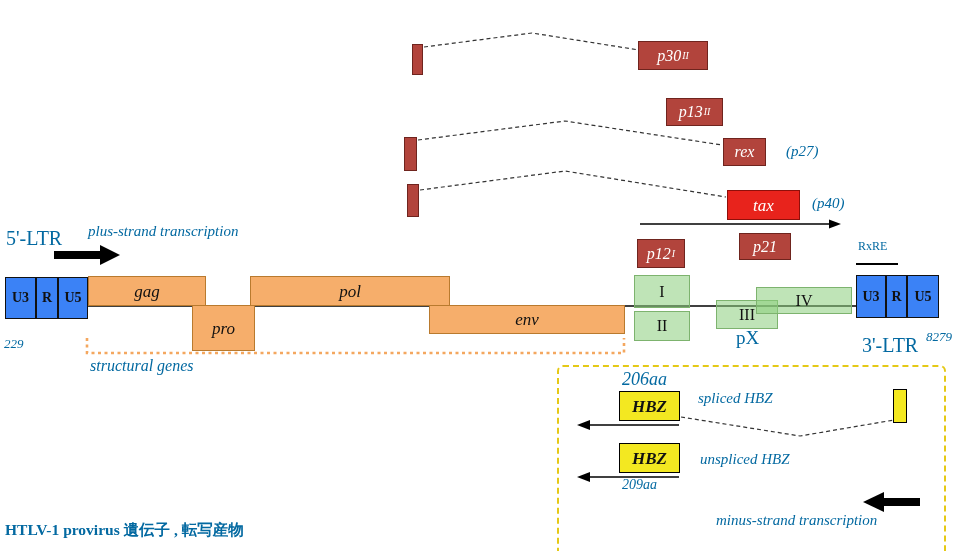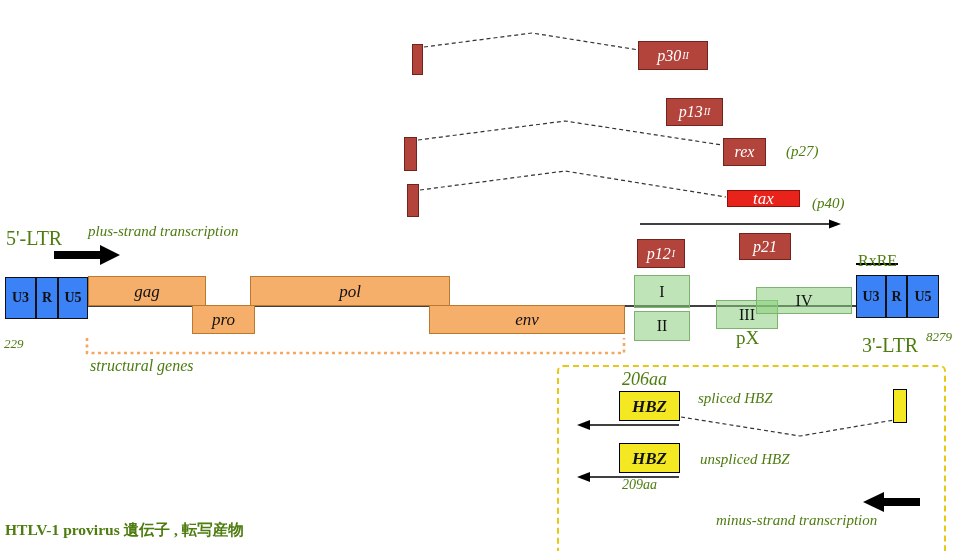--- a/index.html
+++ b/index.html
@@ -12,21 +12,21 @@
   .box{
     position:absolute;display:flex;align-items:center;justify-content:center;
     border:1.5px solid #000;z-index:2;line-height:1;
   }
   .gene{background:#f6ae6b;border-color:#b97a2e;font-style:italic;font-size:17px;color:#111}
   .gray{background:#3b82f6;border-color:#111;font-weight:bold;font-size:14px;color:#111}
   .dred{background:#b2443c;border-color:#6f241e;color:#fff;font-style:italic;font-size:16px}
   .bred{background:#e8231c;border-color:#8f0f0a;color:#fff;font-style:italic;font-size:17px}
   .greenbox{background:rgba(139,205,124,0.55);border:1px solid #7db36e;font-size:16px;color:#111;font-style:normal}
   .yellowbox{background:#f3e821;border-color:#000;font-style:italic;font-weight:600;font-size:17px;color:#111}
-  .txt{position:absolute;z-index:3;white-space:nowrap;color:#4d7c0f;line-height:1.15}
+  .txt{position:absolute;z-index:3;white-space:nowrap;color:#0369a1;line-height:1.15}
   .it{font-style:italic}
   sup{font-size:0.62em;font-style:italic;vertical-align:super;margin-left:1px}
   .hbz-frame{
     position:absolute;left:557px;top:341px;width:389px;height:194px;
     border:2px dashed #e5c916;border-radius:6px;z-index:0;
   }
 </style>
 </head>
 <body>
 
@@ -89,21 +89,21 @@
       <sup>II</sup>
   </div>
 
   <div class="box dred" style="left:404px;top:113px;width:13px;height:34px"></div>
   <div class="box dred" style="left:723px;top:114px;width:43px;height:28px">
     <span>rex</span>
   </div>
   <div class="txt it" style="left:786px;top:119px;font-size:15px">(p27)</div>
 
   <div class="box dred" style="left:407px;top:160px;width:12px;height:33px"></div>
-  <div class="box bred" style="left:727px;top:166px;width:73px;height:17px">
+  <div class="box bred" style="left:727px;top:166px;width:73px;height:30px">
     <span>tax</span>
   </div>
   <div class="txt it" style="left:812px;top:171px;font-size:15px">(p40)</div>
 
   <div class="box dred" style="left:637px;top:215px;width:48px;height:29px">
     <span>p12</span>
       <sup>I</sup>
   </div>
   <div class="box dred" style="left:739px;top:209px;width:52px;height:27px">
     <span>p21</span>
@@ -119,21 +119,21 @@
       <span>R</span>
     </div>
   <div class="box gray" style="left:58px;top:253px;width:30px;height:42px">
       <span>U5</span>
     </div>
   <div class="txt it" style="left:4px;top:313px;font-size:13px">229</div>
 
   <div class="box gene" style="left:88px;top:252px;width:118px;height:30px">
       <span>gag</span>
     </div>
-  <div class="box gene" style="left:192px;top:281px;width:63px;height:29px">
+  <div class="box gene" style="left:192px;top:281px;width:63px;height:46px">
       <span>pro</span>
     </div>
   <div class="box gene" style="left:429px;top:281px;width:196px;height:29px">
       <span>env</span>
     </div>
   <div class="box gene" style="left:250px;top:252px;width:200px;height:30px">
       <span>pol</span>
     </div>
   <div class="txt it" style="left:90px;top:333px;font-size:16px">structural genes</div>
 
@@ -144,21 +144,21 @@
       <span>II</span>
     </div>
   <div class="box greenbox" style="left:716px;top:276px;width:62px;height:29px">
       <span>III</span>
     </div>
   <div class="box greenbox" style="left:756px;top:263px;width:96px;height:27px">
       <span>IV</span>
     </div>
   <div class="txt" style="left:736px;top:303px;font-size:19px">pX</div>
 
-  <div class="txt" style="left:858px;top:228px;font-size:16px">RxRE</div>
+  <div class="txt" style="left:858px;top:216px;font-size:12px">RxRE</div>
   <div class="box gray" style="left:856px;top:251px;width:30px;height:43px">
       <span>U3</span>
     </div>
   <div class="box gray" style="left:886px;top:251px;width:21px;height:43px">
       <span>R</span>
     </div>
   <div class="box gray" style="left:907px;top:251px;width:32px;height:43px">
       <span>U5</span>
     </div>
   <div class="txt" style="left:862px;top:310px;font-size:20px">3'-LTR</div>

